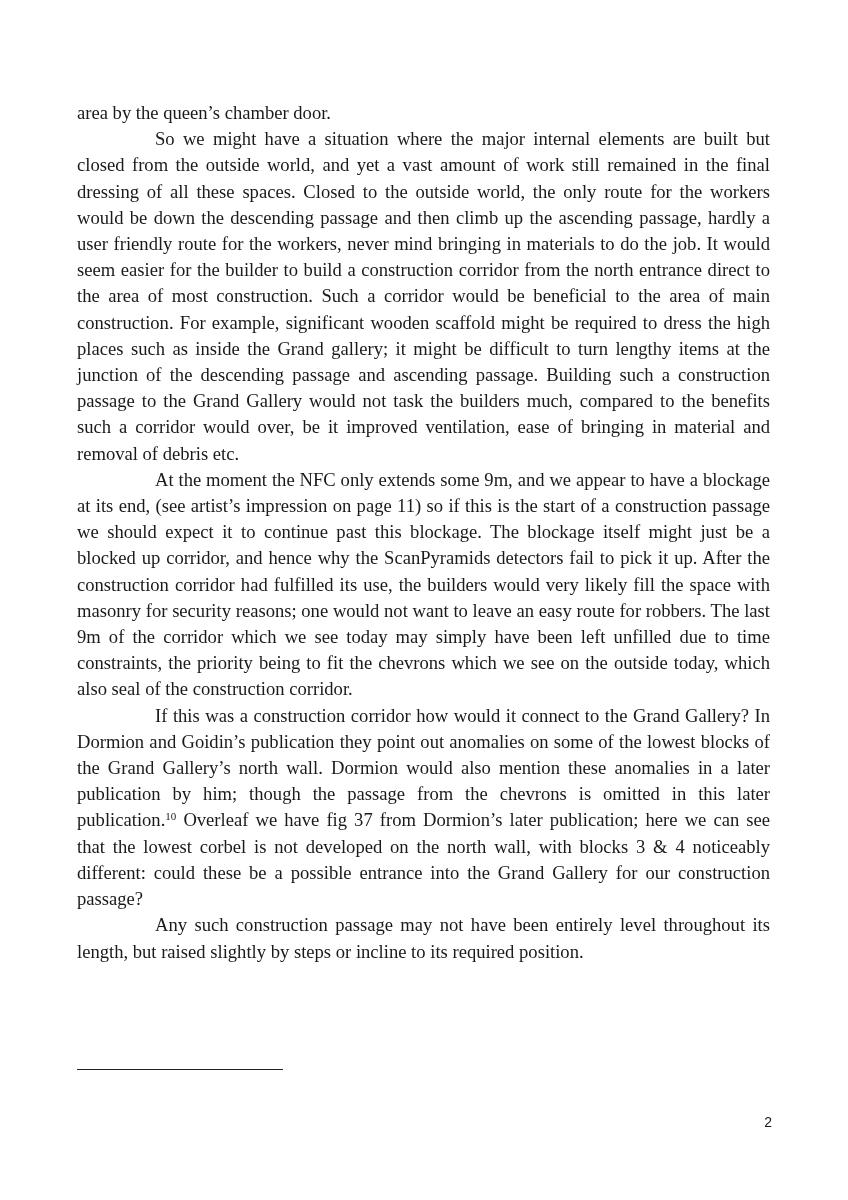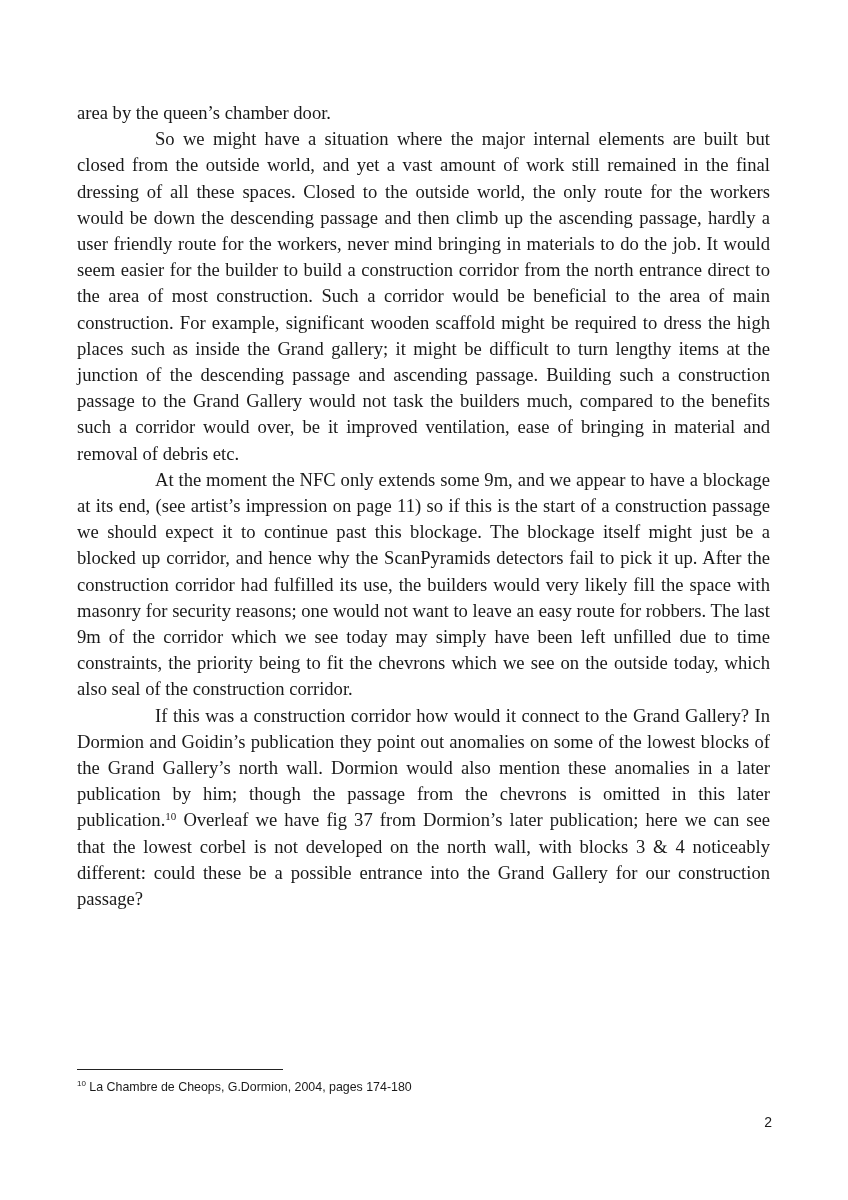--- a/index.html
+++ b/index.html
@@ -20,19 +20,19 @@
 </style>
 </head>
 <body>
 
 <div class="page">
   <div class="body-text">
     <p>area by the queen’s chamber door.</p>
     <p class="indent">So we might have a situation where the major internal elements are built but closed from the outside world, and yet a vast amount of work still remained in the final dressing of all these spaces. Closed to the outside world, the only route for the workers would be down the descending passage and then climb up the ascending passage, hardly a user friendly route for the workers, never mind bringing in materials to do the job. It would seem easier for the builder to build a construction corridor from the north entrance direct to the area of most construction. Such a corridor would be beneficial to the area of main construction. For example, significant wooden scaffold might be required to dress the high places such as inside the Grand gallery; it might be difficult to turn lengthy items at the junction of the descending passage and ascending passage. Building such a construction passage to the Grand Gallery would not task the builders much, compared to the benefits such a corridor would over, be it improved ventilation, ease of bringing in material and removal of debris etc.</p>
     <p class="indent">At the moment the NFC only extends some 9m, and we appear to have a blockage at its end, (see artist’s impression on page 11) so if this is the start of a construction passage we should expect it to continue past this blockage. The blockage itself might just be a blocked up corridor, and hence why the ScanPyramids detectors fail to pick it up. After the construction corridor had fulfilled its use, the builders would very likely fill the space with masonry for security reasons; one would not want to leave an easy route for robbers. The last 9m of the corridor which we see today may simply have been left unfilled due to time constraints, the priority being to fit the chevrons which we see on the outside today, which also seal of the construction corridor.</p>
     <p class="indent"><span>If this was a construction corridor how would it connect to the Grand Gallery? In Dormion and Goidin’s publication they point out anomalies on some of the lowest blocks of the Grand Gallery’s north wall. Dormion would also mention these anomalies in a later publication by him; though the passage from the chevrons is omitted in this later publication.</span><sup>10</sup><span> Overleaf we have fig 37 from Dormion’s later publication; here we can see that the lowest corbel is not developed on the north wall, with blocks 3 &amp; 4 noticeably different: could these be a possible entrance into the Grand Gallery for our construction passage?</span></p>
+    <p class="indent">Any such construction passage may not have been entirely level throughout its length, but raised slightly by steps or incline to its required position.</p>
   </div>
 
   <div class="fn-rule"></div>
-  <div class="footnote"><sup>10</sup><span> La Chambre de Cheops, G.Dormion, 2004, pages 174-180</span></div>
 
   <div class="page-num">2</div>
 </div>
 
 </body></html>

